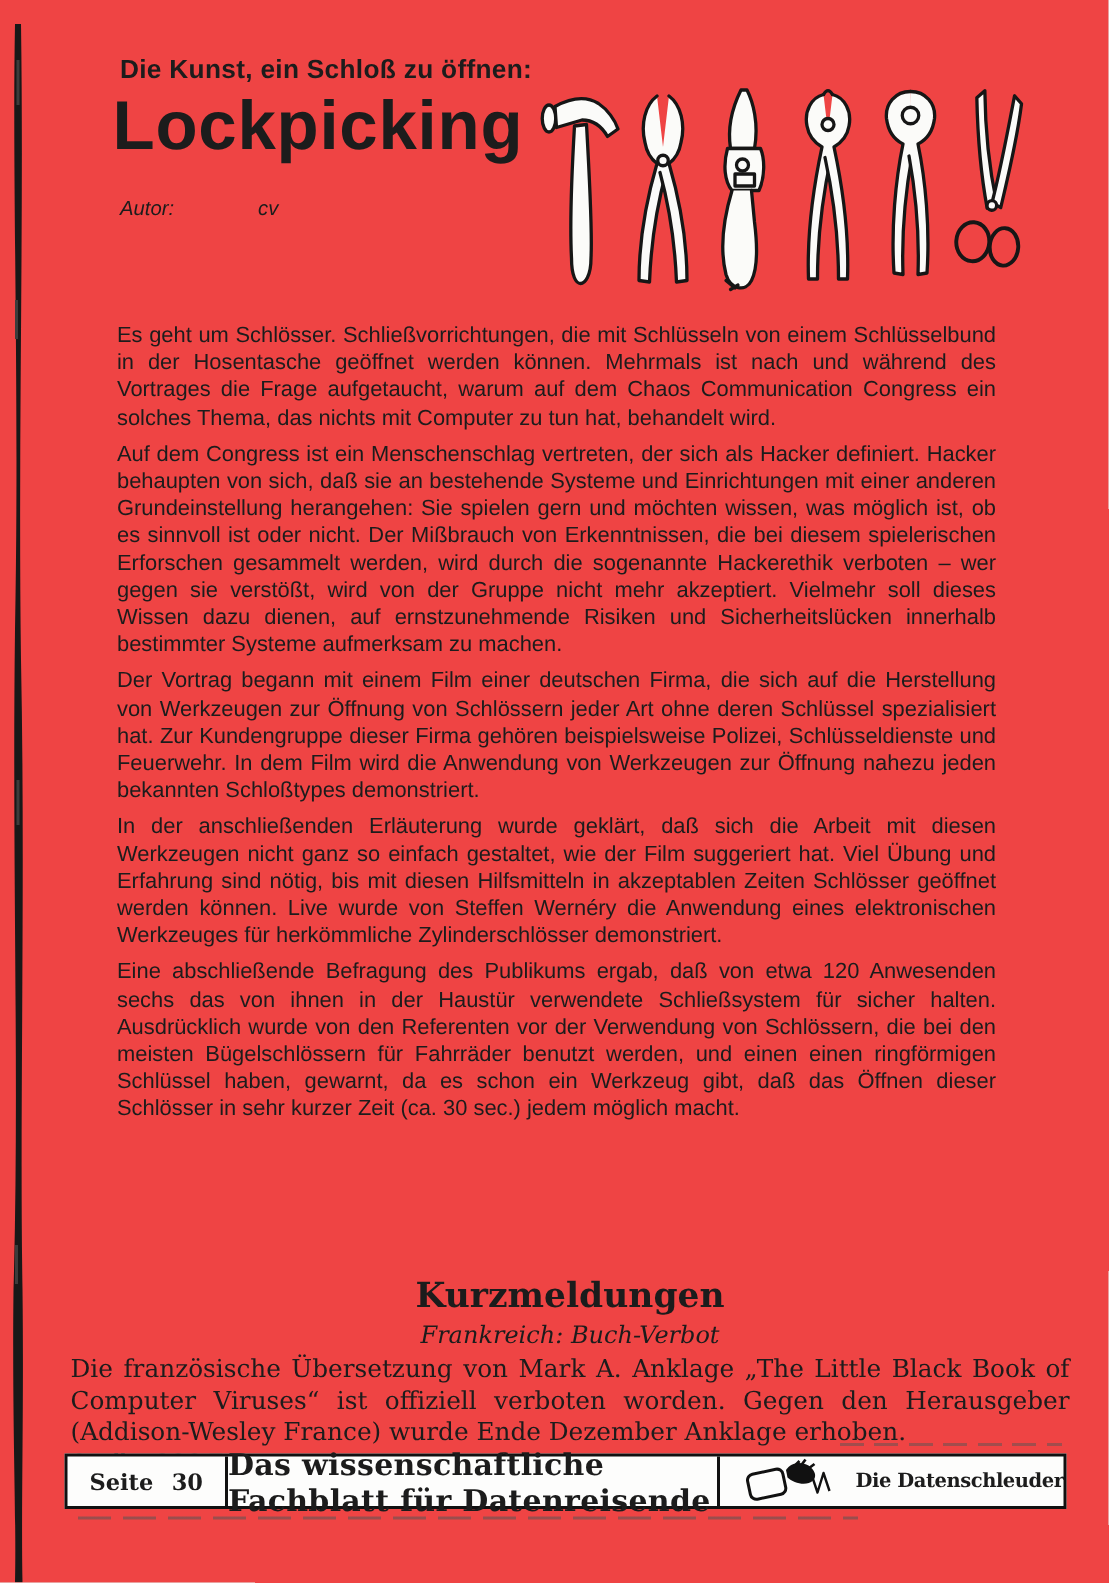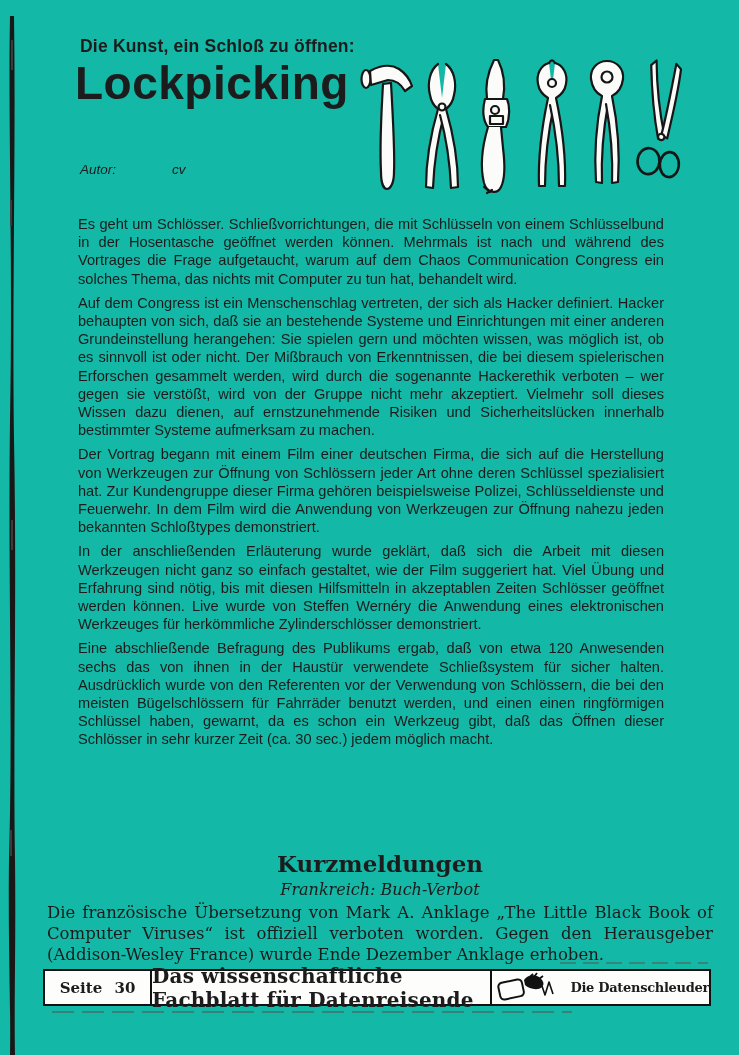--- a/index.html
+++ b/index.html
@@ -1,35 +1,35 @@
 <!DOCTYPE html>
 <html><head>
 <meta charset="utf-8">
 <style>
   html,body { margin:0; padding:0; background:#e8e8e6; }
   .page {
     position:relative;
     width:739px; height:1055px;
     margin:0 auto;
-    background:#14b8a6;
+    background:#ef4444;
     color:#1c1c1c;
     font-family:"Liberation Sans", sans-serif;
     overflow:hidden;
   }
   .binding { position:absolute; left:0; top:0; }
 
   .kicker {
     position:absolute; left:80px; top:36px;
     font-size:17.5px; font-weight:bold; letter-spacing:.2px;
   }
   .title {
     position:absolute; left:75px; top:56px;
     font-size:46px; font-weight:bold; letter-spacing:.5px;
   }
-  .byline { position:absolute; left:80px; top:129px; font-size:13.5px; font-style:italic; line-height:19px;margin-top:31px; }
+  .byline { position:absolute; left:80px; top:129px; font-size:13.5px; font-style:italic; line-height:19px; }
   .byrow { display:flex; }
   .byrow.first { margin-bottom:7px; }
   .bylabel { width:92px; flex:0 0 92px; }
   .byvals div { white-space:nowrap; }
 
   .tools { position:absolute; left:358px; top:54px; }
 
   .body-text {
     position:absolute; left:78px; top:215px; width:586px;
     font-size:14.6px; line-height:18.2px; text-align:justify;
@@ -46,21 +46,21 @@
   .kurz-src   { font-size:14px; line-height:21px; margin:0; }
 
   .footer {
     position:absolute; left:43px; top:969px; width:664px; height:33px;
     border:2px solid #111; display:flex; background:#fdfdfc;
     font-family:"DejaVu Serif", serif; font-weight:bold;
   }
   .footer-cell { display:flex; align-items:center; justify-content:center; }
   .cell-page { flex:0 0 105px; border-right:2px solid #111; font-size:15px; word-spacing:7px; }
   .cell-tagline { flex:1 1 auto; border-right:2px solid #111; font-size:20px; letter-spacing:.2px; }
-  .cell-logo { flex:0 0 168px; justify-content:flex-start; padding-left:4px;gap:12px; }
+  .cell-logo { flex:0 0 168px; justify-content:flex-start; padding-left:16px;gap:12px; }
   .logo-text { font-size:13px; letter-spacing:-0.3px; font-weight:bold; white-space:nowrap; }
   .footer-underline {
     position:absolute; left:52px; top:1011px; width:520px; height:2px;
     background:repeating-linear-gradient(to right,#555 0 22px, transparent 22px 30px);
     opacity:.55;
   }
   .footer-topdash {
     position:absolute; left:560px; top:962px; width:148px; height:2px;
     background:repeating-linear-gradient(to right,#555 0 16px, transparent 16px 23px);
     opacity:.5;

